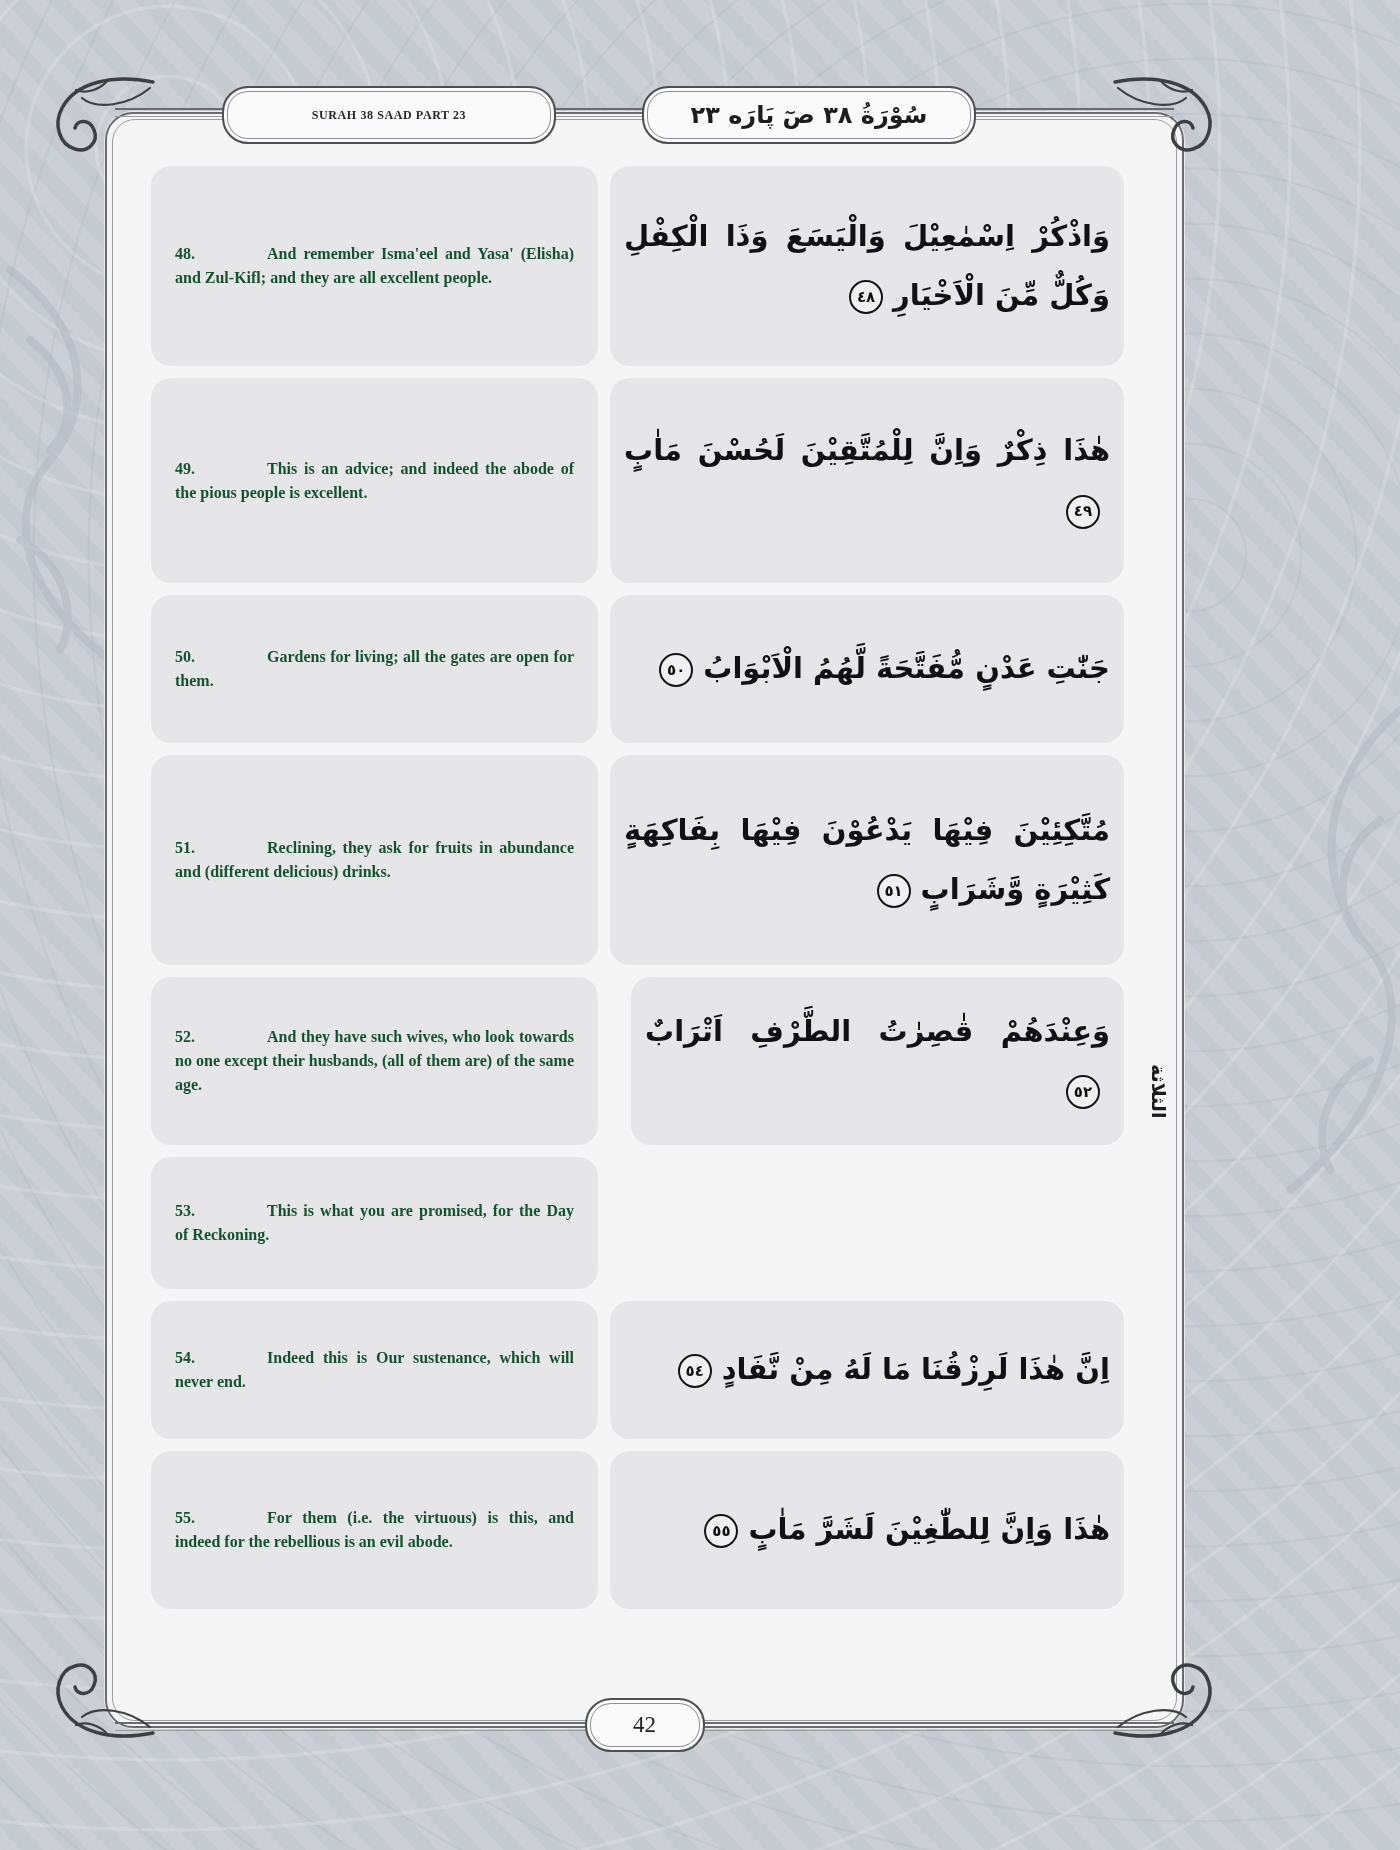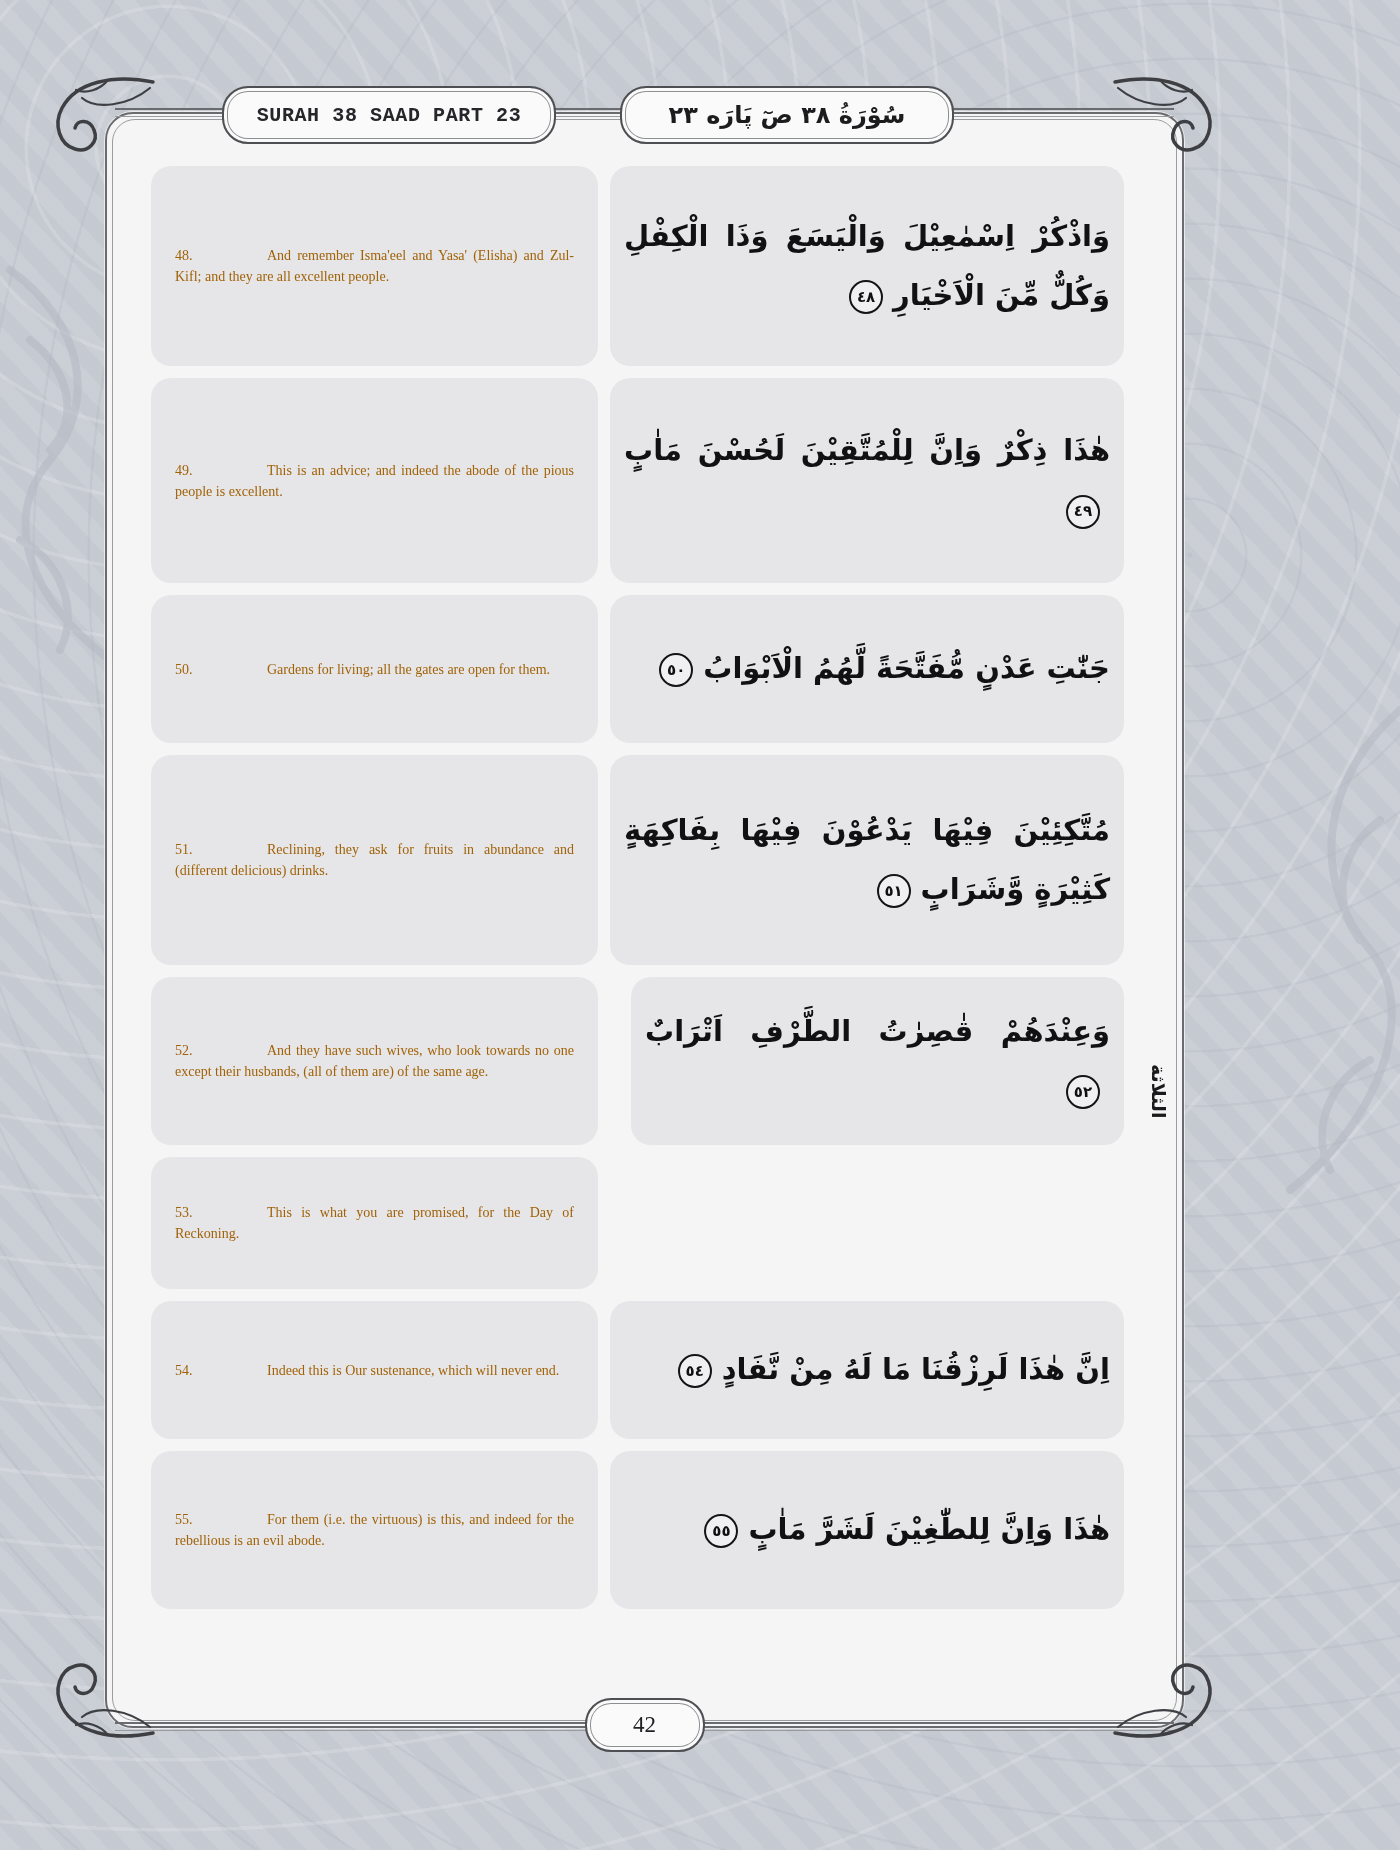--- a/index.html
+++ b/index.html
@@ -28,22 +28,22 @@
     position:absolute;inset:5px;border:1px solid #9a9b9e;border-radius:23px;pointer-events:none;
   }
   
   .capsule{
     position:absolute;display:flex;align-items:center;justify-content:center;
     background:#fafafb;border:2px solid #4e4f52;border-radius:26px;
     box-shadow:inset 0 0 0 3px #fafafb, inset 0 0 0 4px #8e8f92;
     z-index:3;
   }
   .cap-left{left:115px;top:-28px;width:330px;height:54px;
-    font-weight:bold;font-size:20px;letter-spacing:.6px;color:#26262a;font-family:Liberation Mono, monospace;}
-  .cap-right{left:513px;top:-28px;width:330px;height:54px;
+    font-weight:bold;font-size:12px;letter-spacing:.6px;color:#26262a;}
+  .cap-right{left:535px;top:-28px;width:330px;height:54px;
     font-family:"DejaVu Sans",sans-serif;font-weight:bold;font-size:24px;color:#1c1c1e;direction:rtl;}
   .header-dline{position:absolute;left:8px;right:8px;top:-6px;height:6px;
     border-top:2px solid #6a6b6e;border-bottom:1px solid #9a9b9e;z-index:1;}
   
   #verses{
     position:absolute;left:44px;right:58px;top:52px;
     display:flex;flex-direction:column;gap:12px;
   }
   .verse-row{display:flex;gap:12px;}
   .verse-row:nth-child(1){min-height:200px;}
@@ -53,21 +53,21 @@
   .verse-row:nth-child(5){min-height:168px;gap:33px;}
   .verse-row:nth-child(6){min-height:132px;}
   .verse-row:nth-child(7){min-height:138px;}
   .verse-row:nth-child(8){min-height:158px;}
   .en-box{
     width:447px;box-sizing:border-box;flex:none;
     background:#e6e6e8;border-radius:20px;
     padding:16px 24px;display:flex;flex-direction:column;justify-content:center;
   }
   .en-text{
-    font-size:14px;font-weight:normal;color:#a16207;line-height:1.5;
+    font-size:16px;font-weight:bold;color:#14532d;line-height:1.5;
     text-align:justify;
   }
   .v-num{display:inline-block;min-width:92px;}
   .ar-box{
     flex:1;box-sizing:border-box;
     background:#e6e6e8;border-radius:20px;
     padding:12px 14px;display:flex;flex-direction:column;justify-content:center;
     direction:rtl;
   }
   .ar-text{

